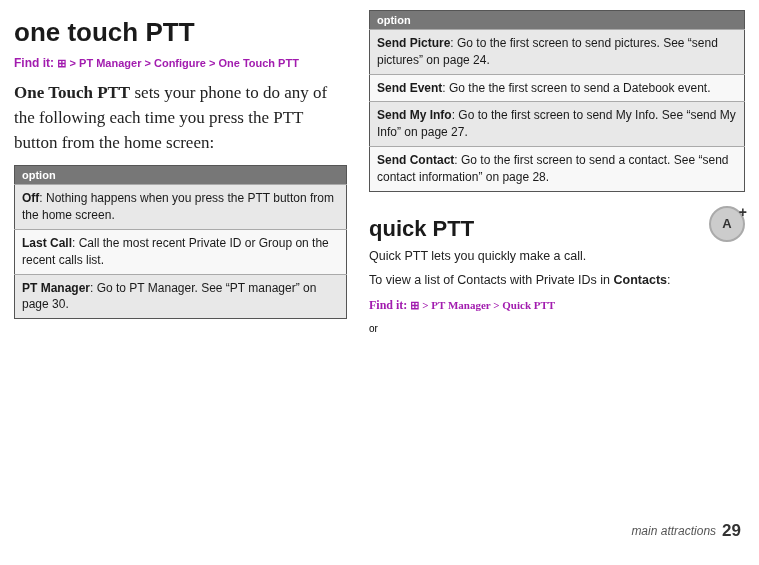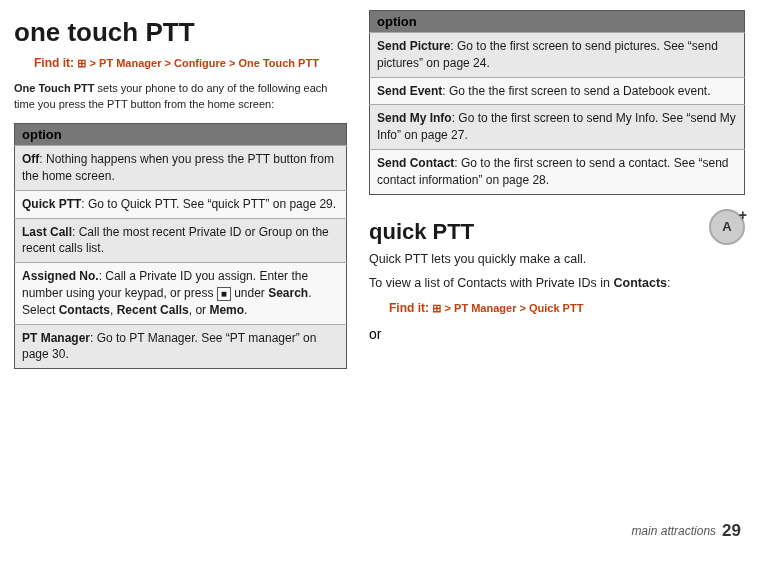--- a/index.html
+++ b/index.html
@@ -23,48 +23,48 @@
     }
     .page-title {
       font-size: 26px;
       font-weight: bold;
       color: #1a1a1a;
       line-height: 1.1;
       margin-bottom: 8px;
     }
     .find-it {
       font-size: 12px;
-      color: #c2410c;
+      color: #a21caf;
       margin-bottom: 10px;
       line-height: 1.4;
-      margin-left: 20px;
     }
     .find-it .menu-path {
       font-weight: bold;
       font-size: 11px;
     }
     .intro-text {
-      font-size: 11px;
+      font-size: 17px;
       color: #222;
       margin-bottom: 10px;
       line-height: 1.45;
+      font-family: Liberation Serif, serif;
     }
     .intro-text .bold {
       font-weight: bold;
     }
     .option-table {
       border: 1.5px solid #555;
       width: 100%;
       border-collapse: collapse;
     }
     .option-table .header-row td {
       background: #888;
-      color: #000000;
-      font-weight: bold;
-      font-size: 13px;
+      color: #ffffff;
+      font-weight: bold;
+      font-size: 11px;
       padding: 3px 7px;
     }
     .option-table .data-row td {
       border-top: 1px solid #aaa;
       padding: 5px 7px;
       font-size: 12px;
       line-height: 1.4;
       vertical-align: top;
       color: #1a1a1a;
     }
@@ -137,21 +137,21 @@
     .footer .page-num {
       font-size: 17px;
       font-weight: bold;
       color: #333;
     }
     .footer-label {
       font-style: italic;
       color: #555;
     }
     .or-text {
-      font-size: 14px;
+      font-size: 10px;
       margin-top: 4px;
     }
     .sq-bracket {
       display: inline-block;
       border: 1.5px solid #555;
       padding: 0px 3px;
       font-size: 10px;
       line-height: 1.2;
       font-weight: bold;
       vertical-align: middle;
@@ -177,31 +177,21 @@
         <tr class="header-row">
       <td>option</td>
     </tr>
     <tr class="data-row">
       <td>
         <span class="cell-key">Off</span><span>: Nothing happens when you press the PTT button from the home screen.</span>
       </td>
     </tr>
     <tr class="data-row">
       <td>
-        <span class="cell-key">Quick PTT</span><span>: Go to Quick PTT. See “quick PTT” on page 29.</span>
-      </td>
-    </tr>
-    <tr class="data-row">
-      <td>
         <span class="cell-key">Last Call</span><span>: Call the most recent Private ID or Group on the recent calls list.</span>
-      </td>
-    </tr>
-    <tr class="data-row">
-      <td>
-        <span class="cell-key">Assigned No.</span><span>: Call a Private ID you assign. Enter the number using your keypad, or press <span class="sq-bracket">■</span> under <span class="cell-key">Search</span>. Select <span class="cell-key">Contacts</span>, <span class="cell-key">Recent Calls</span>, or <span class="cell-key">Memo</span>.</span>
       </td>
     </tr>
     <tr class="data-row">
       <td>
         <span class="cell-key">PT Manager</span><span>: Go to PT Manager. See “PT manager” on page 30.</span>
       </td>
     </tr>
   </tbody>
     </table>
 </div>
@@ -237,21 +227,21 @@
 
   <div style="margin-top:14px; display:flex; align-items:flex-start; justify-content:space-between;">
     <div>
       <div class="section-title">
         <span>quick PTT</span>
       </div>
       <div class="quick-desc">Quick PTT lets you quickly make a call.</div>
       <div class="quick-desc">
         <span>To view a list of Contacts with Private IDs in</span> <span class="cell-key">Contacts</span>:
       </div>
-      <div class="find-it" style="margin-top:4px;">
+      <div class="find-it" style="margin-top:4px;font-family:Liberation Serif, serif;">
         <span class="cell-key">Find it:</span>
         <span class="menu-path"> ⊞ &gt; PT Manager &gt; Quick PTT</span>
       </div>
       <div class="or-text">or</div>
     </div>
     <div class="ptt-icon">
       <span class="plus">+</span>
       <span class="a-letter">A</span>
     </div>
   </div>

